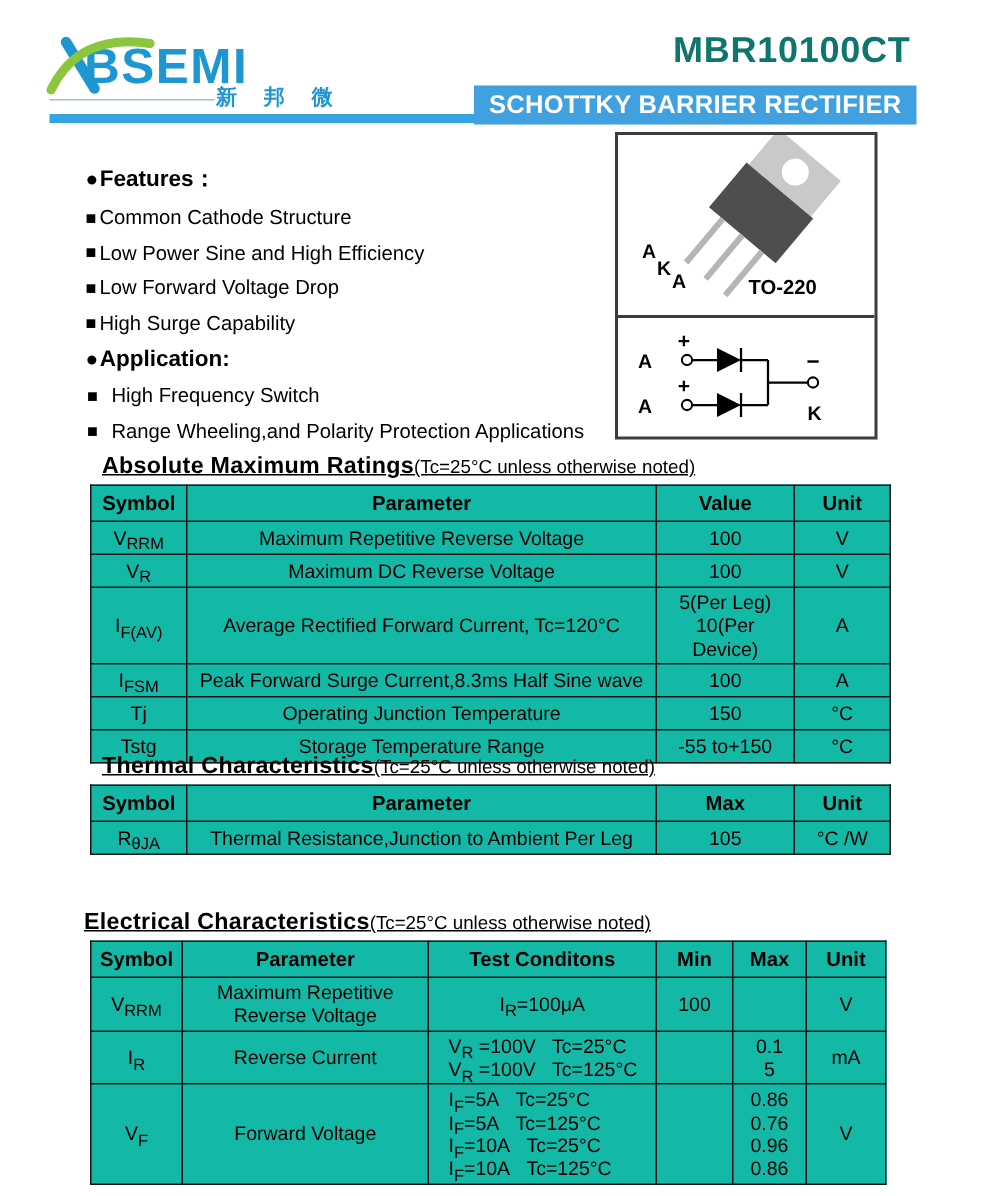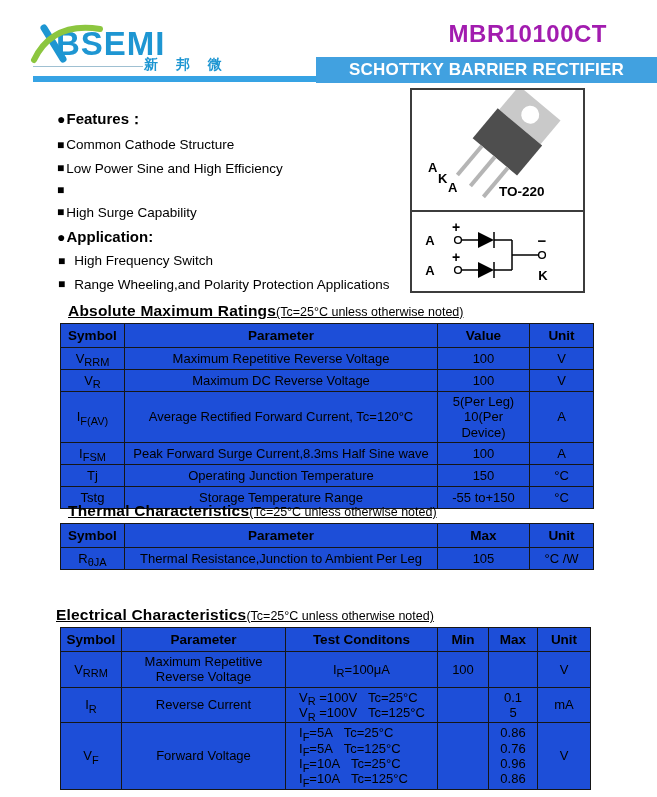--- a/index.html
+++ b/index.html
@@ -12,22 +12,22 @@
 
   
   .logo { position:absolute; left:30px; top:22px; width:230px; height:58px; }
   .logo-svg { position:absolute; left:0; top:0; }
   .logo-svg text.brand { font-family:"Liberation Sans",sans-serif; font-weight:bold; font-size:33px; fill:#1e96d2; letter-spacing:1px; }
   .logo-svg .x-blue { stroke:#1e96d2; stroke-width:7; fill:none; stroke-linecap:round; }
   .logo-svg .x-green { stroke:#8cc63f; stroke-width:6; fill:none; stroke-linecap:round; }
   .logo-thinline { position:absolute; left:3px; top:44px; width:110px; height:0; border-top:1.5px solid #9fc0d2; }
   .logo-cn { position:absolute; left:114px; top:34px; font-size:14px; font-weight:bold; color:#1e96d2; letter-spacing:7px; white-space:nowrap; }
   .underbar { position:absolute; left:33px; top:76px; width:283px; height:6px; background:#36a3e4; }
-  .partnum { position:absolute; top:20px; right:50px; font-size:24px; font-weight:bold; color:#a21caf; letter-spacing:0.5px; }
-  .banner { position:absolute; left:316px; top:57px; width:341px; height:26px; background:#41a1e0;
+  .partnum { position:absolute; top:20px; right:50px; font-size:24px; font-weight:bold; color:#0f766e; letter-spacing:0.5px; }
+  .banner { position:absolute; left:316px; top:57px; width:295px; height:26px; background:#41a1e0;
             color:#fff; font-size:17px; font-weight:bold; text-align:center; line-height:26px; letter-spacing:0.2px; }
 
   
   .features { position:absolute; left:57px; top:108px; width:375px; }
   .f-head { font-size:15px; font-weight:bold; margin:2px 0 8px 0; }
   .f-head .dot { font-size:14px; margin-right:1px; }
   .f-item { font-size:13.5px; margin-bottom:8.5px; display:flex; align-items:center; white-space:nowrap; }
   .f-item .sq { font-size:12px; margin-right:2px; line-height:1; }
   .f-item.app .sq { margin-right:9px; margin-left:1px; }
 
@@ -37,21 +37,21 @@
   .pkg-bot { height:77px; position:relative; }
   .pkg svg { position:absolute; left:0; top:0; }
   .pkg text { font-family:"Liberation Sans",sans-serif; font-weight:bold; fill:#000; }
   .wire { stroke:#000; stroke-width:1.5; fill:none; }
 
   
   .sec { position:absolute; font-size:12.5px; white-space:nowrap;text-decoration:underline; }
   .sec b { font-size:15.5px; letter-spacing:0.2px; }
 
   
-  table { border-collapse:collapse; table-layout:fixed; position:absolute; background:#1d4ed8; }
+  table { border-collapse:collapse; table-layout:fixed; position:absolute; background:#14b8a6; }
   th,td { border:1.5px solid #161616; text-align:center; vertical-align:middle;
           padding:2px 3px; font-size:13px; line-height:1.18; overflow:hidden; }
   th { font-size:13.5px; font-weight:bold; height:24px; }
   td { height:22px; }
   sub { font-size:11px; line-height:0;margin-top:15px; }
   .t-abs { left:60px; top:323px; width:533px; }
   .t-th  { left:60px; top:523px; width:533px; }
   .t-el  { left:60px; top:627px; width:530px; }
   .t-abs th:nth-child(1), .t-th th:nth-child(1) { width:64px; }
   .t-abs th:nth-child(2), .t-th th:nth-child(2) { width:313px; }
@@ -89,20 +89,21 @@
     <div class="f-item">
         <span class="sq">■</span>
         <span>Common Cathode Structure</span>
       </div>
     <div class="f-item">
         <span class="sq">■</span>
         <span>Low Power Sine and High Efficiency</span>
       </div>
     <div class="f-item">
         <span class="sq">■</span>
+        <span>Low Forward Voltage Drop</span>
       </div>
     <div class="f-item">
         <span class="sq">■</span>
         <span>High Surge Capability</span>
       </div>
     <div class="f-head"><span class="dot">●</span><span>Application:</span></div>
     <div class="f-item app">
         <span class="sq">■</span>
         <span>High Frequency Switch</span>
       </div>

